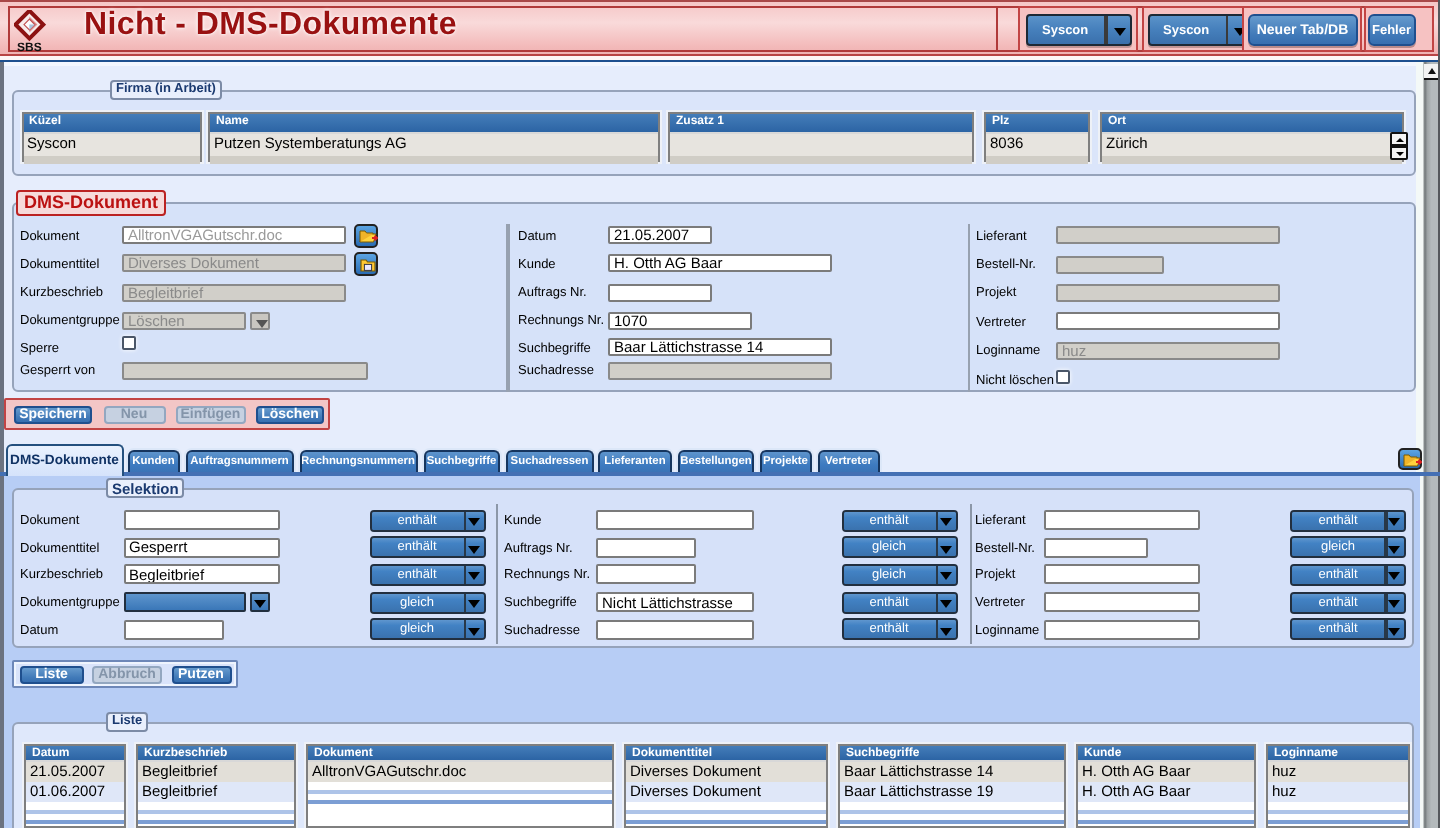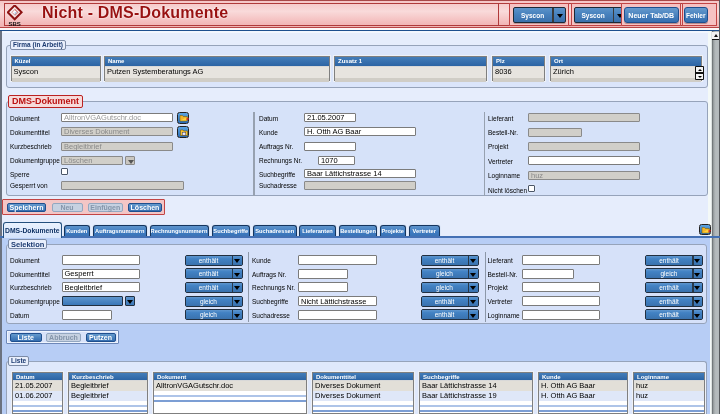--- a/index.html
+++ b/index.html
@@ -8,21 +8,21 @@
 
 #hdr{left:0;top:0;width:720px;height:27.5px;background:linear-gradient(#f5c6c6,#f9dada 40%,#f3baba 85%,#efb2b2);border-top:1px solid #a84848;border-bottom:1.5px solid #b84444;}
 #title{left:42px;top:2px;font-size:16px;font-weight:bold;color:#991111;text-shadow:0 0 2px #fff,0 0 1px #fff;letter-spacing:0.2px;}
 .redwrap{border:1px solid #c24444;background:#f6c2c2;border-radius:1px;}
 .bluebtn{background:linear-gradient(#659acd,#4079b8 70%,#376fb0);border:1px solid #1f4f8e;border-radius:2px;color:#fff;font-weight:bold;font-size:7.5px;text-align:center;}
 .graybtn{background:#c6d1e1;border:1px solid #93a7c0;border-radius:2px;color:#8495aa;font-weight:bold;font-size:7.5px;text-align:center;}
 .combo .sep{position:absolute;top:0;bottom:0;width:2px;background:#4a4a4a;}
 .tri{width:0;height:0;border-left:3.5px solid transparent;border-right:3.5px solid transparent;border-top:4px solid #000;position:absolute;}
 
 .gb{border:1px solid #96a3ba;border-radius:3px;}
-.gblabel{background:#e9effc;border:1px solid #7c8ba6;border-radius:2px;font-size:6.5px;font-weight:bold;color:#1b3a70;line-height:8px;padding:0 2px;white-space:nowrap;overflow:hidden;}
+.gblabel{background:#e9effc;border:1px solid #7c8ba6;border-radius:2px;font-size:6.5px;font-weight:bold;color:#1b3a70;line-height:8px;padding:0 2px;white-space:nowrap;overflow:hidden;margin-left:45px;}
 
 .gcol{border:1px solid #7f7f7f;background:#fff;box-shadow:0 0 0 1px #eef1f7;}
 .ghead{height:8px;background:linear-gradient(#447db9,#2c64a4);border-bottom:1px solid #d8d8d8;color:#fff;font-size:6px;font-weight:bold;line-height:8px;padding-left:3px;white-space:nowrap;overflow:hidden;}
 .grow{font-size:7.5px;color:#000;line-height:10px;padding-left:2px;white-space:nowrap;overflow:hidden;}
 
 .flabel{font-size:6.5px;color:#000;line-height:9px;white-space:nowrap;}
 .inp{background:#fff;border:1px solid #7b7b7b;border-radius:1px;font-size:7.5px;line-height:7px;color:#000;padding:0 2px;white-space:nowrap;overflow:hidden;height:9px;display:flex;align-items:center;}
 .ginp{background:#d1cfc9;border:1px solid #8a8a8a;color:#8a8a8a;}
 .cb{background:#fff;border:1.2px solid #4a5668;border-radius:1px;box-shadow:0 0 2px #fff;}
 
@@ -147,21 +147,21 @@
     </div>
 <div class="abs" style="left:253px;top:112px;width:1.5px;height:84px;background:#97a1b0;"></div>
 <div class="abs" style="left:483.5px;top:112px;width:1.5px;height:84px;background:#97a1b0;"></div>
 <div class="abs flabel" style="left:259px;top:113.5px;width:44px;height:9px;">Datum</div>
 <div class="abs inp" style="left:304px;top:113px;width:52px;height:9px;">21.05.2007</div>
 <div class="abs flabel" style="left:259px;top:127.8px;width:44px;height:9px;">Kunde</div>
 <div class="abs inp" style="left:304px;top:127.3px;width:112px;height:9px;">H. Otth AG Baar</div>
 <div class="abs flabel" style="left:259px;top:142.1px;width:44px;height:9px;">Auftrags Nr.</div>
 <div class="abs inp" style="left:304px;top:141.6px;width:52px;height:9px;"></div>
 <div class="abs flabel" style="left:259px;top:156.4px;width:44px;height:9px;">Rechnungs Nr.</div>
-<div class="abs inp" style="left:318px;top:155.9px;width:37px;height:9px;">1070</div>
+<div class="abs inp" style="left:304px;top:155.9px;width:72px;height:9px;">1070</div>
 <div class="abs flabel" style="left:259px;top:169.7px;width:44px;height:9px;">Suchbegriffe</div>
 <div class="abs inp" style="left:304px;top:169.2px;width:112px;height:9px;">Baar Lättichstrasse 14</div>
 <div class="abs flabel" style="left:259px;top:181.0px;width:44px;height:9px;">Suchadresse</div>
 <div class="abs inp ginp" style="left:304px;top:180.5px;width:112px;height:9px;"></div>
 <div class="abs flabel" style="left:488px;top:113.7px;width:40px;height:9px;">Lieferant</div>
 <div class="abs inp ginp" style="left:528px;top:113.2px;width:112px;height:9px;"></div>
 <div class="abs flabel" style="left:488px;top:128.0px;width:40px;height:9px;">Bestell-Nr.</div>
 <div class="abs inp ginp" style="left:528px;top:127.5px;width:54px;height:9px;"></div>
 <div class="abs flabel" style="left:488px;top:142.4px;width:40px;height:9px;">Projekt</div>
 <div class="abs inp ginp" style="left:528px;top:141.9px;width:112px;height:9px;"></div>

